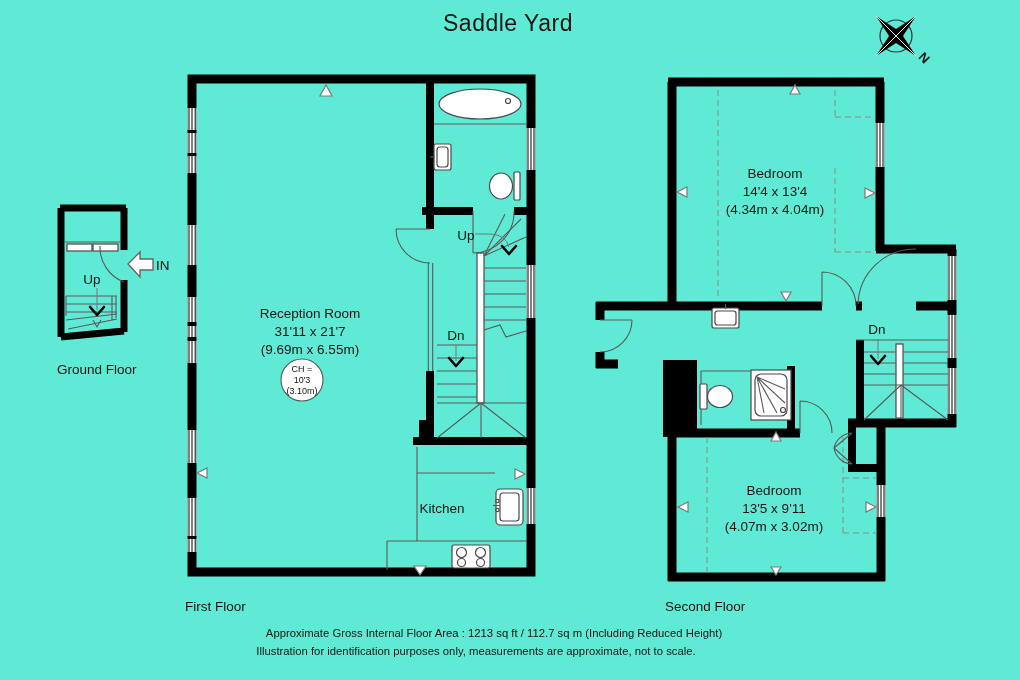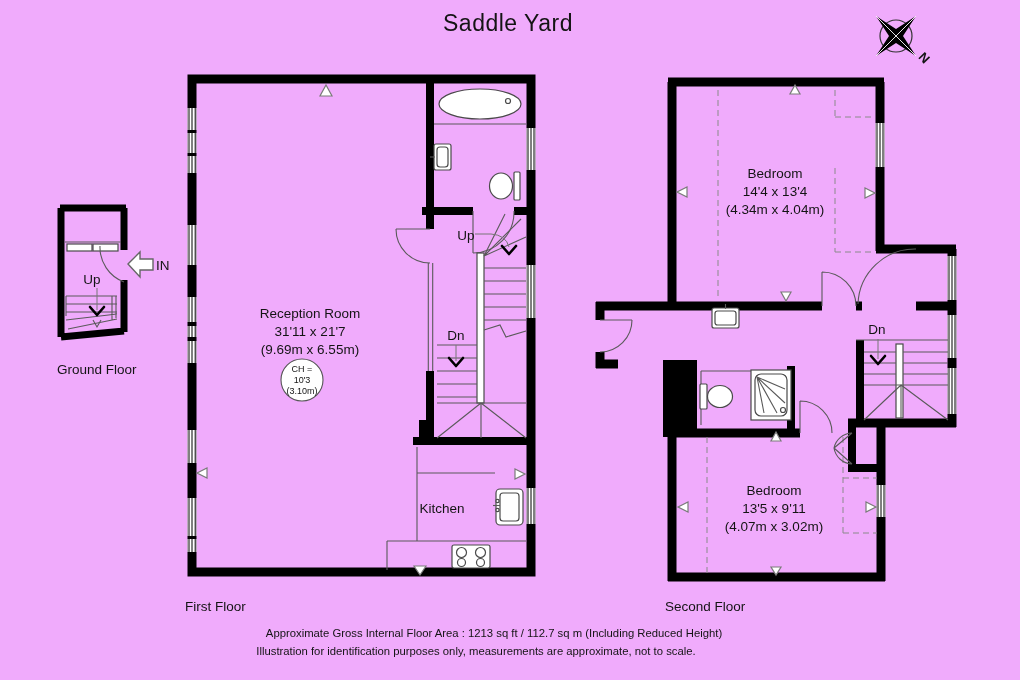--- a/index.html
+++ b/index.html
@@ -1,16 +1,16 @@
 <!DOCTYPE html>
 <html><head>
 <meta charset="utf-8">
 <style>
   html,body { margin:0; padding:0; background:#fff; }
-  .canvas { position:relative; width:1020px; height:680px; background:#f0abfc; overflow:hidden; }
+  .canvas { position:relative; width:1020px; height:680px; background:#5eead4; overflow:hidden; }
   svg { position:absolute; left:0; top:0; }
   .w9  { stroke:#000; stroke-width:9; fill:none; }
   .w8  { stroke:#000; stroke-width:8; fill:none; }
   .w7  { stroke:#000; stroke-width:7; fill:none; }
   .t   { stroke:#5a5a5a; stroke-width:1.1; fill:none; }
   .t2  { stroke:#777; stroke-width:1; fill:none; }
   .fx  { stroke:#4a4a4a; stroke-width:1.2; fill:#fff; }
   .blk { fill:#000; stroke:none; }
   .winr { fill:#fff; stroke:none; }
   .winl { stroke:#000; stroke-width:1; fill:none; }

